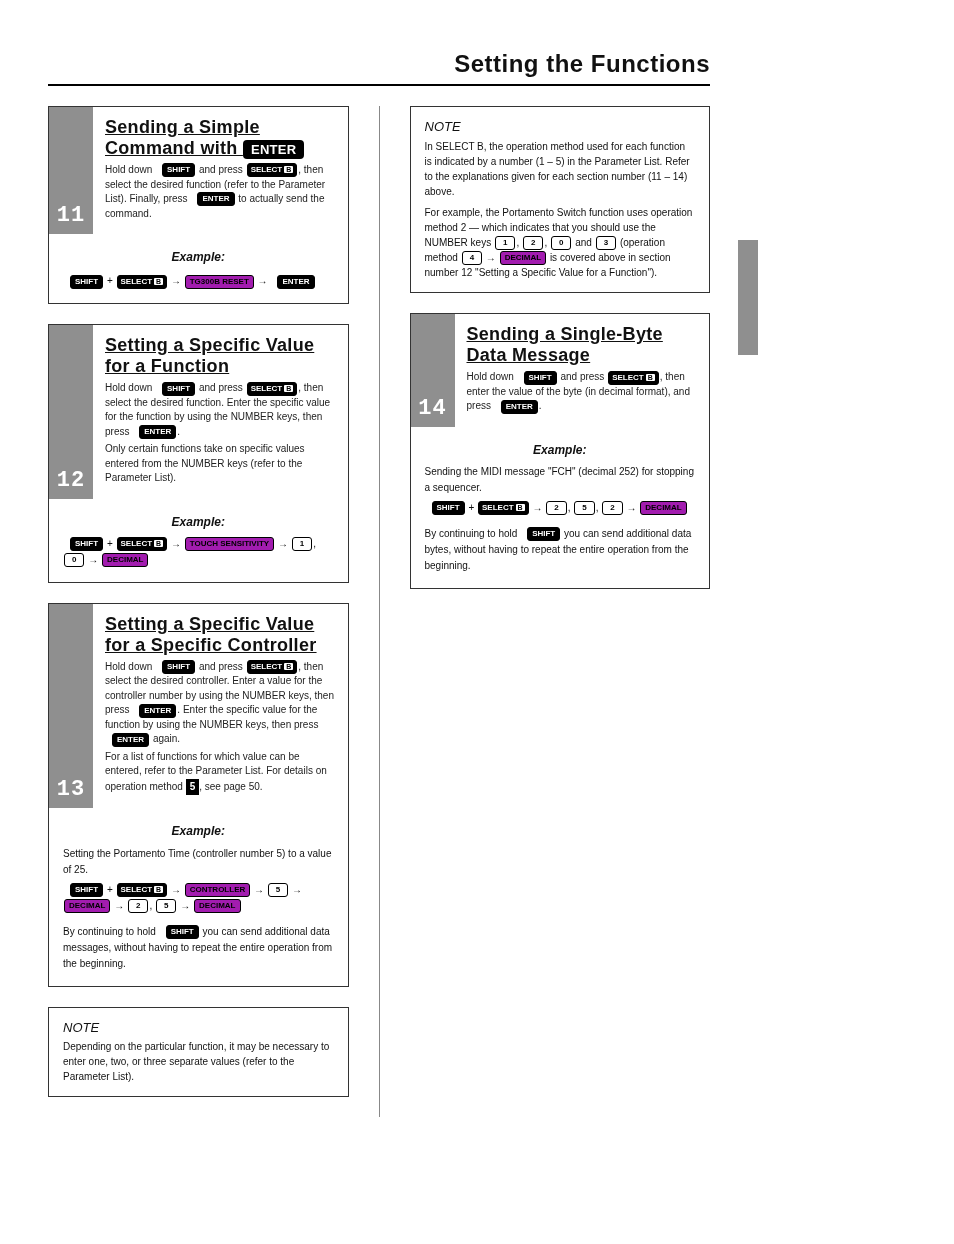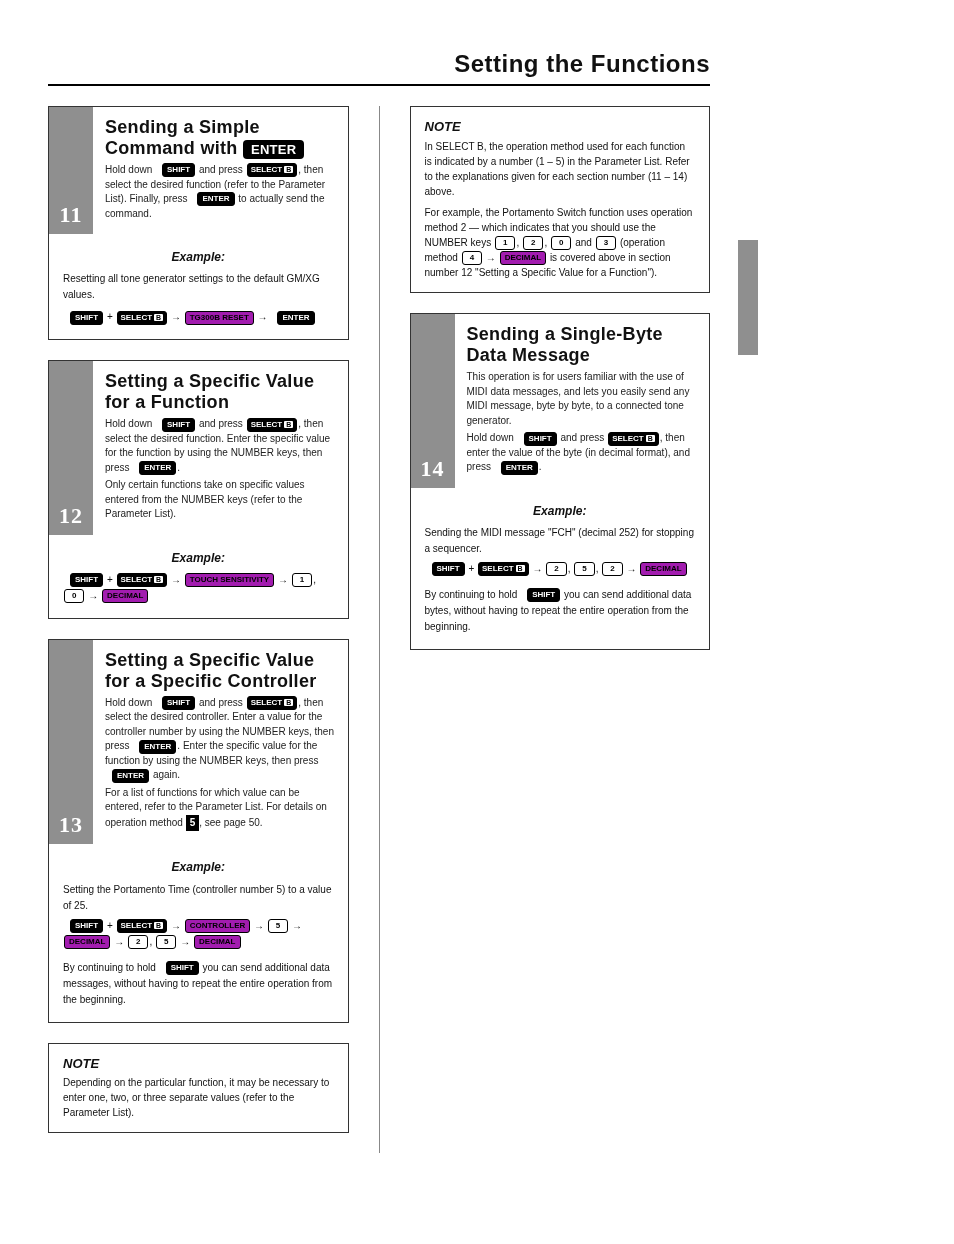--- a/index.html
+++ b/index.html
@@ -43,36 +43,37 @@
     display: flex;
     align-items: stretch;
   }
   .numblock {
     width: 44px;
     background: #8f8f8f;
     color: #fff;
     display: flex;
     align-items: flex-end;
     justify-content: center;
-    font-family: Liberation Serif, serif;
+    font-family: Liberation Mono, monospace;
     font-size: 22px;
     font-weight: 700;
     padding: 6px 0;
     letter-spacing: 1px;
     flex-shrink: 0;
   }
   .headtext {
     flex: 1;
     padding: 10px 10px 10px 12px;
   }
   .sect-title {
     font-weight: 700;
     font-size: 18px;
     letter-spacing: 0.3px;
     margin-bottom: 4px;
+    text-decoration: underline;
   }
   .sect-body {
     font-size: 10px;
     line-height: 1.45;
     color: #222;
   }
   .sect-body p { margin: 0 0 3px 0; }
   .example-block {
     padding: 8px 14px 14px 14px;
     font-size: 10px;
@@ -88,21 +89,21 @@
   }
   .note-box {
     border: 1px solid #333;
     padding: 10px 14px 12px 14px;
     font-size: 10px;
     line-height: 1.5;
     margin-bottom: 20px;
   }
   .note-label {
     font-style: italic;
-    font-weight: 700;
+    font-weight: 400;
     font-size: 13px;
     display: block;
     margin-bottom: 2px;
   }
   
   .key {
     display: inline-block;
     border: 1px solid #000;
     border-radius: 3px;
     font-size: 8px;
@@ -204,21 +205,20 @@
             </div>
             <div class="sect-body">
               <p>
                 <span>Hold down </span><span class="key inv">SHIFT</span><span> and press </span><span class="key sel"><span>SELECT</span><span class="subb">B</span></span><span>, then select the desired function (refer to the Parameter List). Finally, press </span><span class="key inv">ENTER</span><span> to actually send the command.</span>
               </p>
             </div>
           </div>
         </div>
         <div class="example-block">
           <span class="example-label">Example:</span>
-          <div>Resetting all tone generator settings to the default GM/XG values.</div>
           <div style="margin-top:6px;">
             <span class="key inv">SHIFT</span><span> + </span><span class="key sel"><span>SELECT</span><span class="subb">B</span></span><span> → </span><span class="key wht">TG300B RESET</span><span> → </span><span class="key inv">ENTER</span>
           </div>
         </div>
       </div>
 
       <div class="section">
         <div class="section-top">
           <div class="numblock">12</div>
           <div class="headtext">
@@ -285,21 +285,20 @@
           <span class="numkey">4</span><span> → </span><span class="key wht">DECIMAL</span><span> is covered above in section number 12 "Setting a Specific Value for a Function").</span>
         </div>
       </div>
 
       <div class="section">
         <div class="section-top">
           <div class="numblock">14</div>
           <div class="headtext">
             <div class="sect-title">Sending a Single-Byte Data Message</div>
             <div class="sect-body">
-              <p>This operation is for users familiar with the use of MIDI data messages, and lets you easily send any MIDI message, byte by byte, to a connected tone generator.</p>
               <p>
                 <span>Hold down </span><span class="key inv">SHIFT</span><span> and press </span><span class="key sel"><span>SELECT</span><span class="subb">B</span></span><span>, then enter the value of the byte (in decimal format), and press </span><span class="key inv">ENTER</span><span>.</span>
               </p>
             </div>
           </div>
         </div>
         <div class="example-block">
           <span class="example-label">Example:</span>
           <div>Sending the MIDI message "FCH" (decimal 252) for stopping a sequencer.</div>
           <div style="margin-top:4px;">

